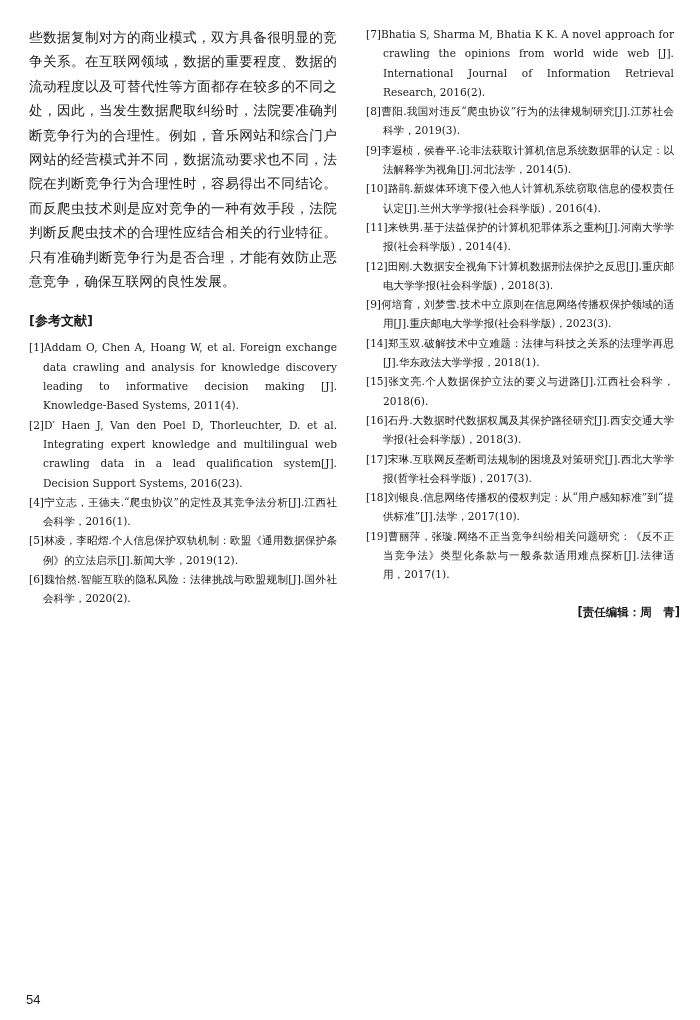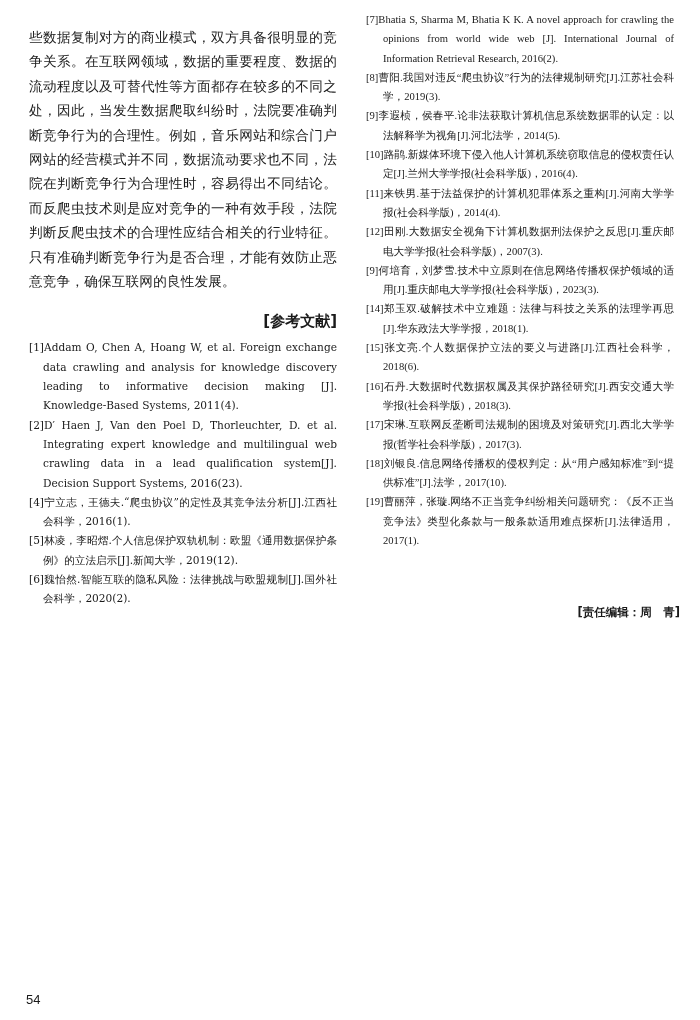--- a/index.html
+++ b/index.html
@@ -12,33 +12,33 @@
     .col-left { left: 29px; width: 308px; }
     .col-right { left: 366px; width: 308px; }
 
     .body-text {
       margin: 0; padding-top: 25px;
       font-size: 13.6px; line-height: 24.4px;
       text-align: justify; letter-spacing: 0.2px;
       font-family: "DejaVu Sans", "Liberation Sans", sans-serif;
     }
     .refs-title {
-      margin: 19px 0 8px 0; text-align: right;
-      font-size: 15px; font-weight: bold; line-height: 18px;
+      margin: 19px 0 8px 0; text-align: left;
+      font-size: 13px; font-weight: bold; line-height: 18px;
       font-family: "DejaVu Sans", "Liberation Sans", sans-serif;
     }
     .ref-list { list-style: none; margin: 0; padding: 0; }
     .ref-item {
       font-size: 10.6px; line-height: 19.3px;
       text-align: justify;
       padding-left: 14px; text-indent: -14px;
       margin: 0;
     }
     .col-right .ref-item { padding-left: 17px; text-indent: -17px; }
-    .col-right .ref-list { padding-top: 10px; font-family: Liberation Serif, serif; }
+    .col-right .ref-list { padding-top: 25px; }
     .ref-num { letter-spacing: 0; }
 
     .editor {
       position: absolute; right: 20px; top: 605px;
       font-size: 11.5px; font-weight: bold;
       font-family: "DejaVu Sans", "Liberation Sans", sans-serif;
       white-space: pre;
     }
     .page-number {
       position: absolute; left: 26px; top: 992px;
@@ -60,21 +60,21 @@
   </ol>
 </div>
 
 <div class="col col-right">
   <ol class="ref-list">
     <li class="ref-item"><span class="ref-num">[7]</span><span>Bhatia S, Sharma M, Bhatia K K. A novel approach for crawling the opinions from world wide web [J]. International Journal of Information Retrieval Research, 2016(2).</span></li>
     <li class="ref-item"><span class="ref-num">[8]</span><span>曹阳.我国对违反“爬虫协议”行为的法律规制研究[J].江苏社会科学，2019(3).</span></li>
     <li class="ref-item"><span class="ref-num">[9]</span><span>李遐桢，侯春平.论非法获取计算机信息系统数据罪的认定：以法解释学为视角[J].河北法学，2014(5).</span></li>
     <li class="ref-item"><span class="ref-num">[10]</span><span>路鹃.新媒体环境下侵入他人计算机系统窃取信息的侵权责任认定[J].兰州大学学报(社会科学版)，2016(4).</span></li>
     <li class="ref-item"><span class="ref-num">[11]</span><span>来铁男.基于法益保护的计算机犯罪体系之重构[J].河南大学学报(社会科学版)，2014(4).</span></li>
-    <li class="ref-item"><span class="ref-num">[12]</span><span>田刚.大数据安全视角下计算机数据刑法保护之反思[J].重庆邮电大学学报(社会科学版)，2007(3).</span></li>
+    <li class="ref-item"><span class="ref-num">[12]</span><span>田刚.大数据安全视角下计算机数据刑法保护之反思[J].重庆邮电大学学报(社会科学版)，2018(3).</span></li>
     <li class="ref-item"><span class="ref-num">[9]</span><span>何培育，刘梦雪.技术中立原则在信息网络传播权保护领域的适用[J].重庆邮电大学学报(社会科学版)，2023(3).</span></li>
     <li class="ref-item"><span class="ref-num">[14]</span><span>郑玉双.破解技术中立难题：法律与科技之关系的法理学再思[J].华东政法大学学报，2018(1).</span></li>
     <li class="ref-item"><span class="ref-num">[15]</span><span>张文亮.个人数据保护立法的要义与进路[J].江西社会科学，2018(6).</span></li>
     <li class="ref-item"><span class="ref-num">[16]</span><span>石丹.大数据时代数据权属及其保护路径研究[J].西安交通大学学报(社会科学版)，2018(3).</span></li>
     <li class="ref-item"><span class="ref-num">[17]</span><span>宋琳.互联网反垄断司法规制的困境及对策研究[J].西北大学学报(哲学社会科学版)，2017(3).</span></li>
     <li class="ref-item"><span class="ref-num">[18]</span><span>刘银良.信息网络传播权的侵权判定：从“用户感知标准”到“提供标准”[J].法学，2017(10).</span></li>
     <li class="ref-item"><span class="ref-num">[19]</span><span>曹丽萍，张璇.网络不正当竞争纠纷相关问题研究：《反不正当竞争法》类型化条款与一般条款适用难点探析[J].法律适用，2017(1).</span></li>
   </ol>
 </div>
 

